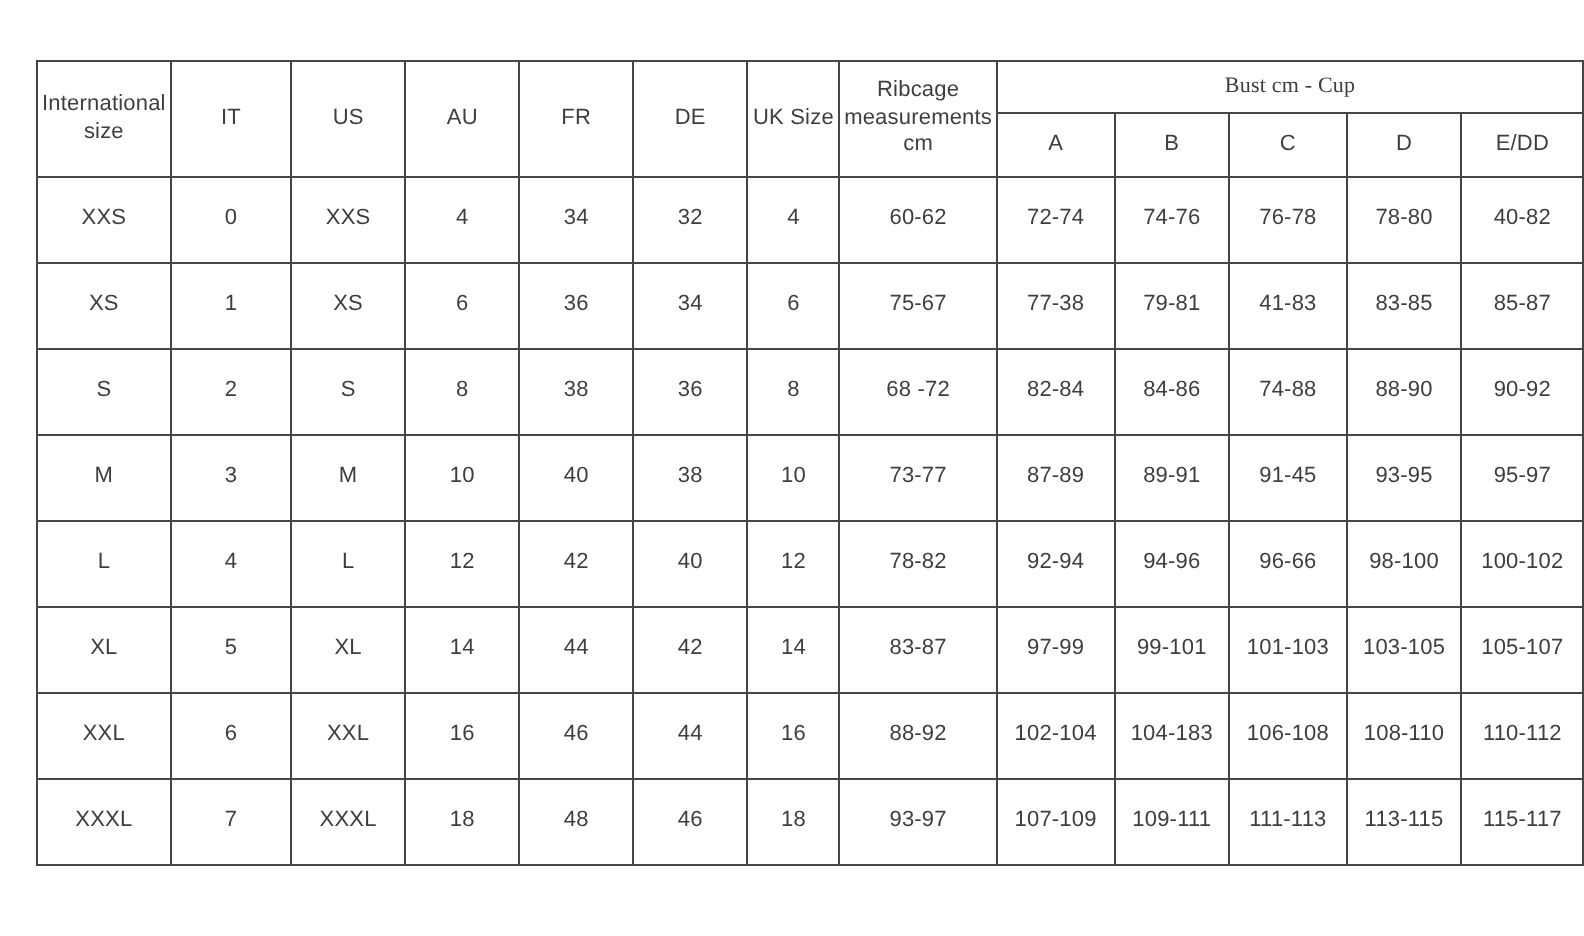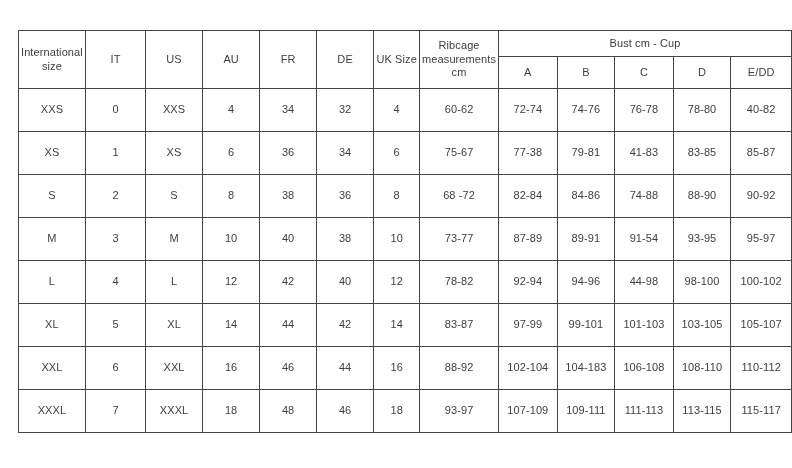--- a/index.html
+++ b/index.html
@@ -30,21 +30,21 @@
     font-size: 11px;
     font-weight: 400;
     color: #3e3e3e;
     text-align: center;
     vertical-align: middle;
     padding: 0 2px;
     line-height: 1.25;
     letter-spacing: 0.1px;
     overflow: hidden;
   }
-  thead tr.group-row th.group-header { height: 25px; }
+  thead tr.group-row th.group-header { height: 25px; font-family: Liberation Serif, serif; }
   thead tr.sub-row th { height: 31px; }
   tbody td { height: 42px; }
 
   
   col.c-int  { width: 57px; }
   col.c-it   { width: 61px; }
   col.c-us   { width: 57px; }
   col.c-au   { width: 58px; }
   col.c-fr   { width: 57px; }
   col.c-de   { width: 58px; }
@@ -146,36 +146,36 @@
           <td>M</td>
           <td>3</td>
           <td>M</td>
           <td>10</td>
           <td>40</td>
           <td>38</td>
           <td>10</td>
           <td>73-77</td>
           <td>87-89</td>
           <td>89-91</td>
-          <td>91-54</td>
+          <td>91-45</td>
           <td>93-95</td>
           <td>95-97</td>
         </tr>
         <tr>
           <td>L</td>
           <td>4</td>
           <td>L</td>
           <td>12</td>
           <td>42</td>
           <td>40</td>
           <td>12</td>
           <td>78-82</td>
           <td>92-94</td>
           <td>94-96</td>
-          <td>44-98</td>
+          <td>96-66</td>
           <td>98-100</td>
           <td>100-102</td>
         </tr>
         <tr>
           <td>XL</td>
           <td>5</td>
           <td>XL</td>
           <td>14</td>
           <td>44</td>
           <td>42</td>

